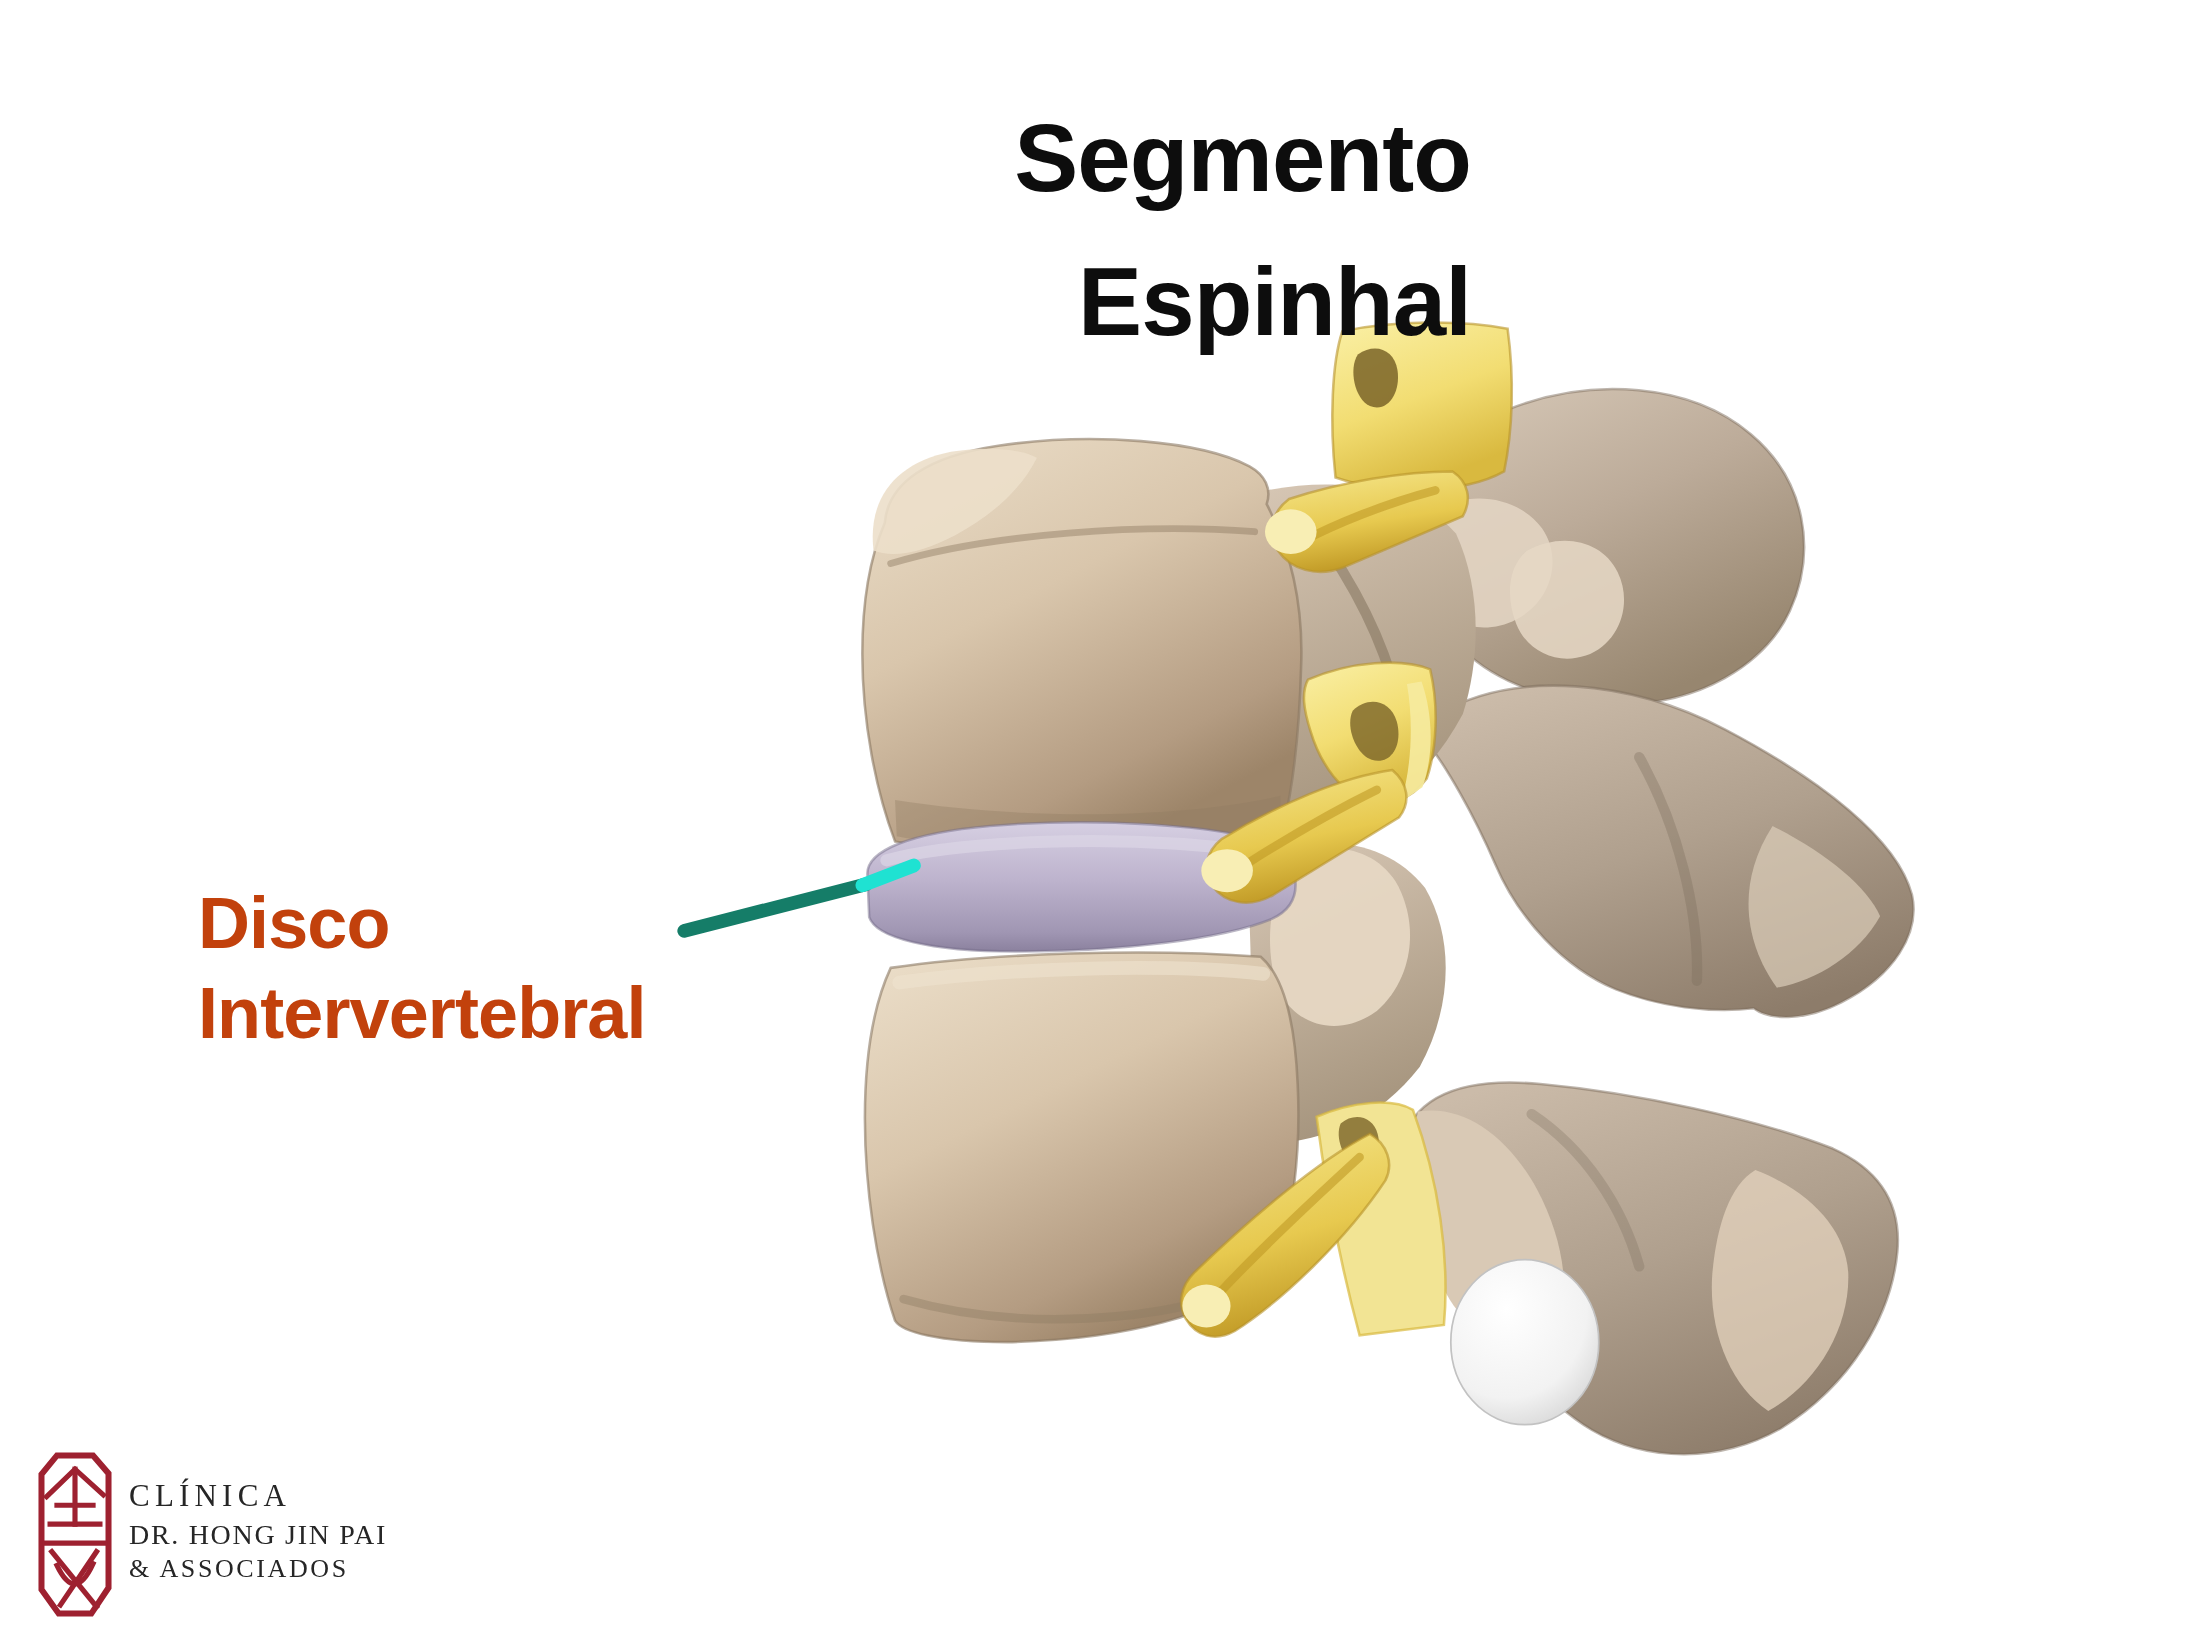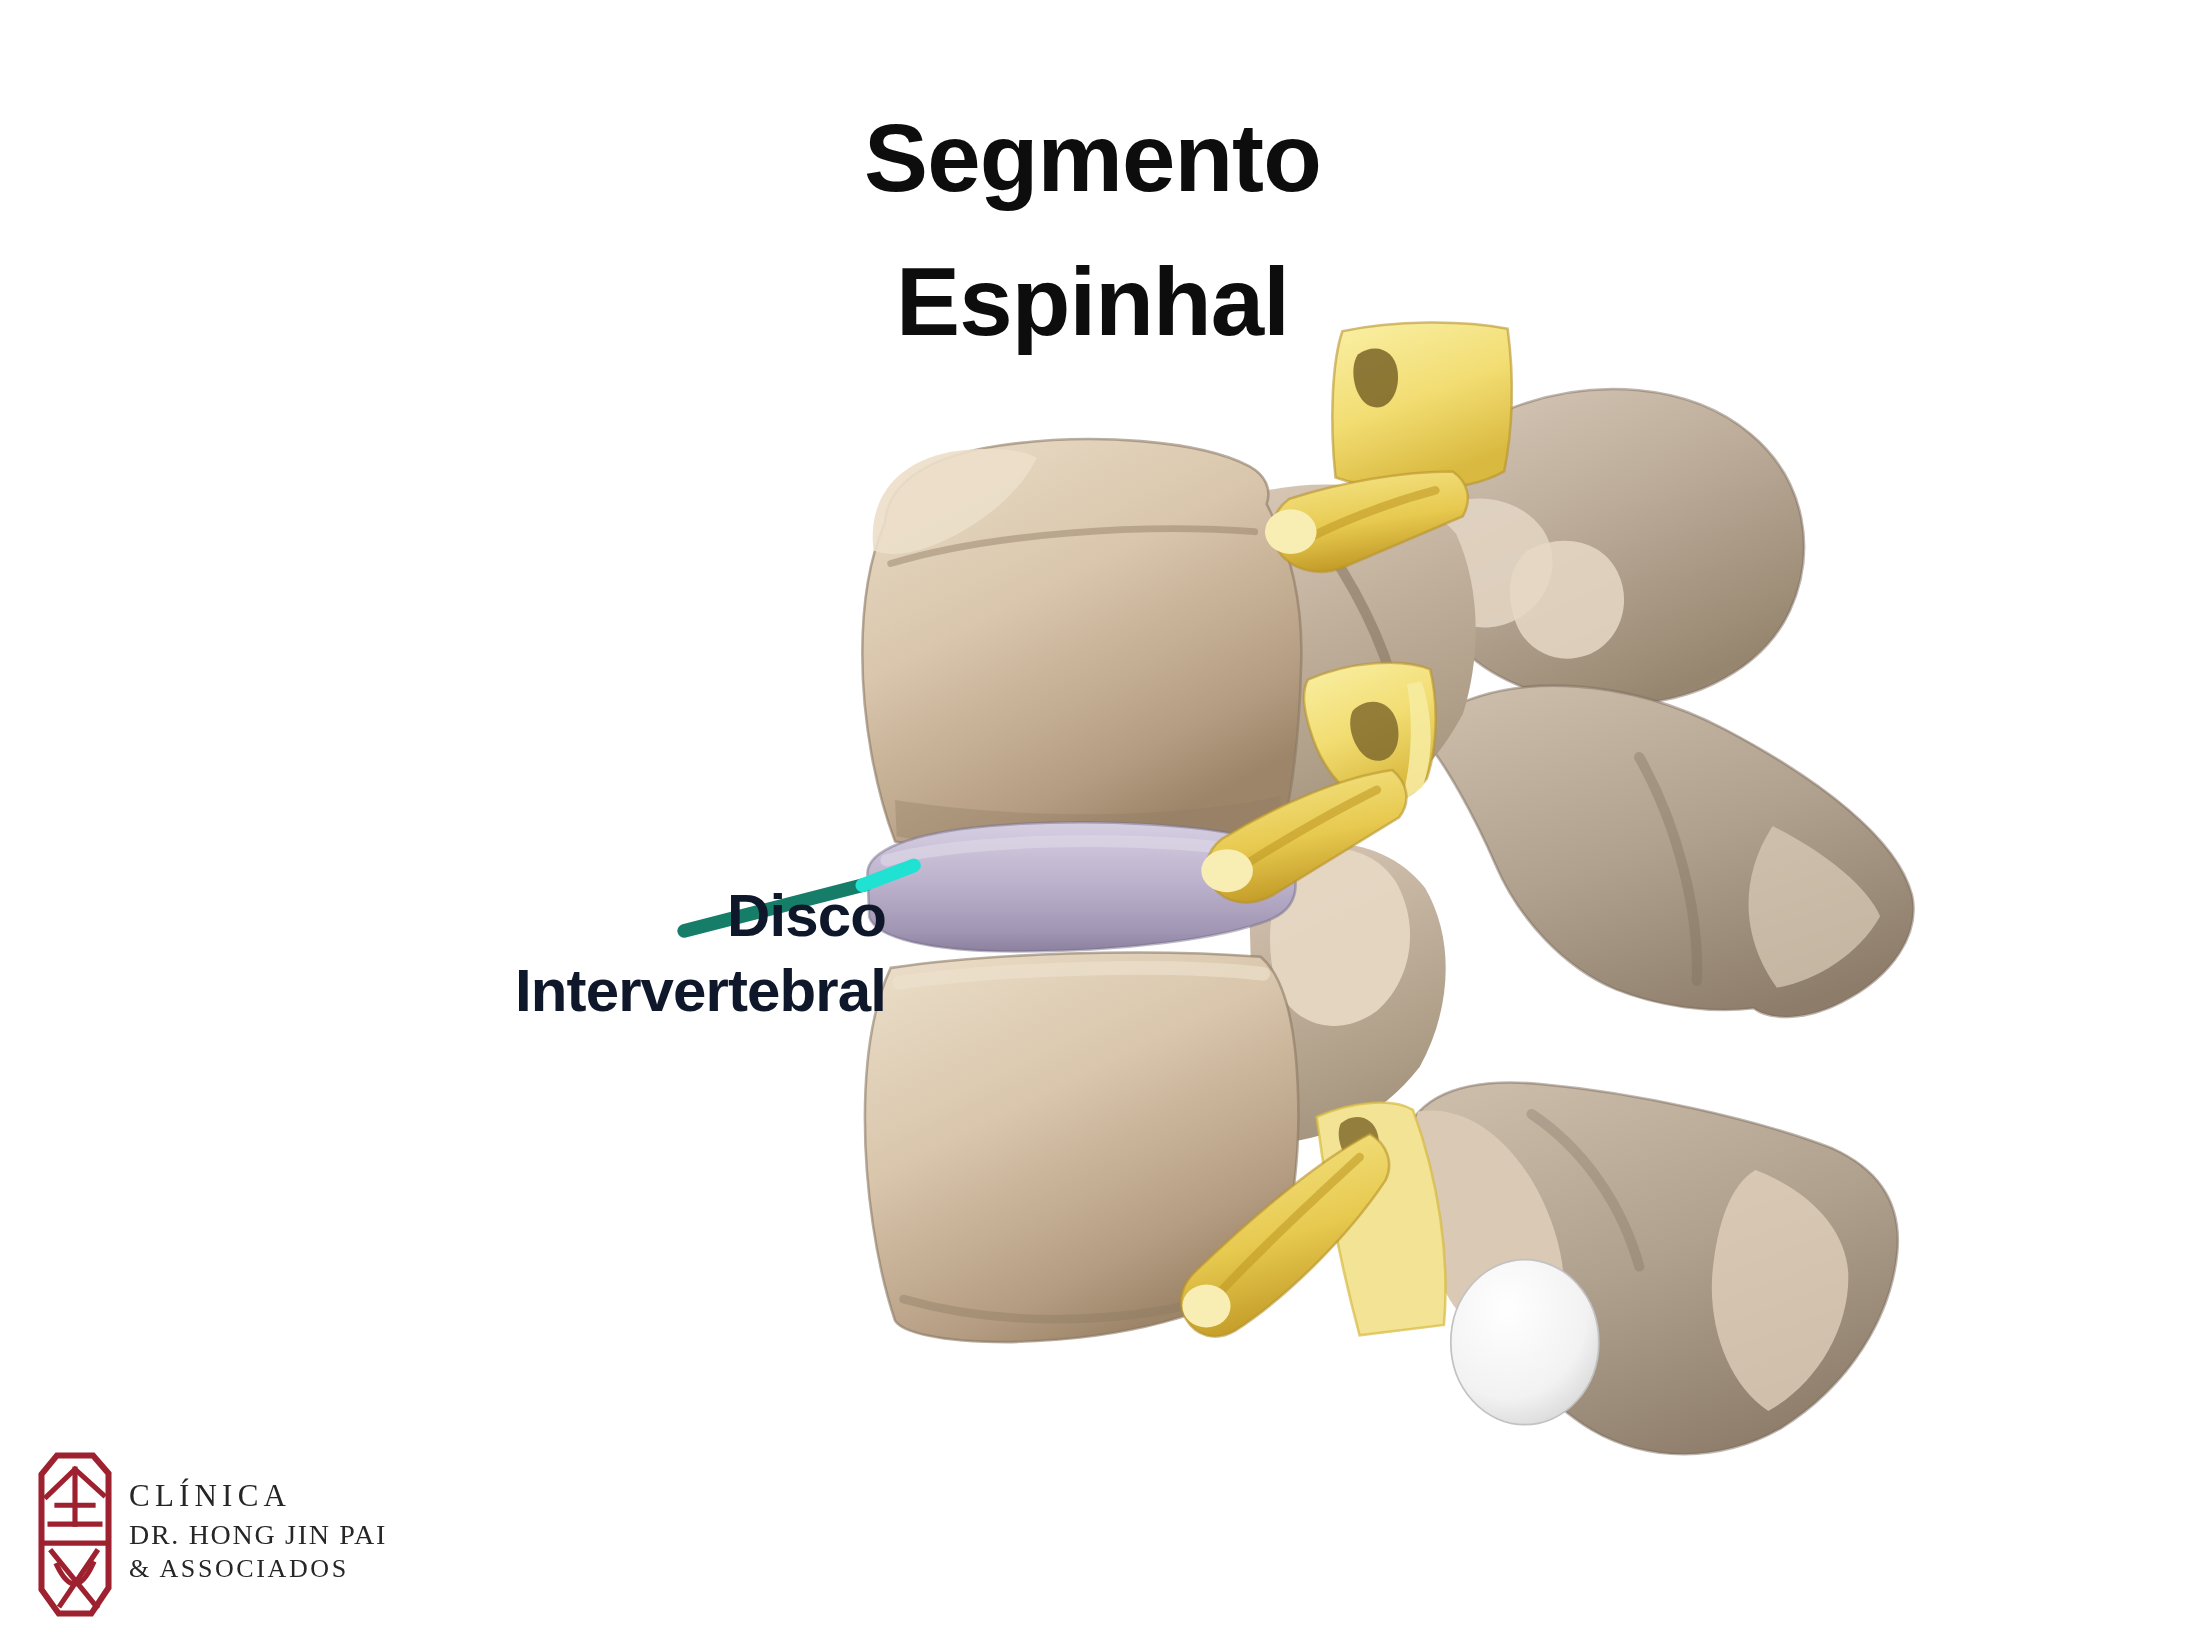--- a/index.html
+++ b/index.html
@@ -1,22 +1,22 @@
 <!DOCTYPE html>
 <html style="font-size:13.8px"><head>
 <meta charset="utf-8">
 <style>
   html,body{margin:0;padding:0;background:#fff;}
   .canvas{position:relative;width:2203px;height:1651px;background:#ffffff;overflow:hidden;
           font-family:"Liberation Sans", sans-serif;}
   .illus{position:absolute;left:0;top:0;width:2203px;height:1651px;}
-  .title-block{position:absolute;left:714px;top:86px;width:757px;text-align:center;
+  .title-block{position:absolute;left:714px;top:86px;width:757px;text-align:right;
                font-weight:bold;font-size:96px;line-height:1.5;color:#0d0d0d;letter-spacing:-0.9px;}
-  .anno-block{position:absolute;left:198px;top:878px;width:688px;text-align:right;
-              font-weight:bold;font-size:60px;line-height:1.25;color:#0f172a;letter-spacing:-0.9px;}
+  .anno-block{position:absolute;left:198px;top:878px;width:688px;text-align:left;
+              font-weight:bold;font-size:72px;line-height:1.25;color:#c2410c;letter-spacing:-0.9px;}
   .logo{position:absolute;left:38px;top:1452px;width:516px;height:181px;}
   .logo-emblem{position:absolute;left:0;top:0;width:74px;height:165px;}
   .logo-text{position:absolute;left:91px;top:26px;color:#262626;font-family:"Liberation Serif", serif;}
   .logo-clinica{font-size:31px;letter-spacing:5.2px;}
   .logo-name{font-size:28px;letter-spacing:1.7px;margin-top:5.2px;white-space:nowrap;}
   .logo-assoc{font-size:26px;letter-spacing:2.6px;margin-top:3px;}
 </style>
 </head>
 <body>
 

